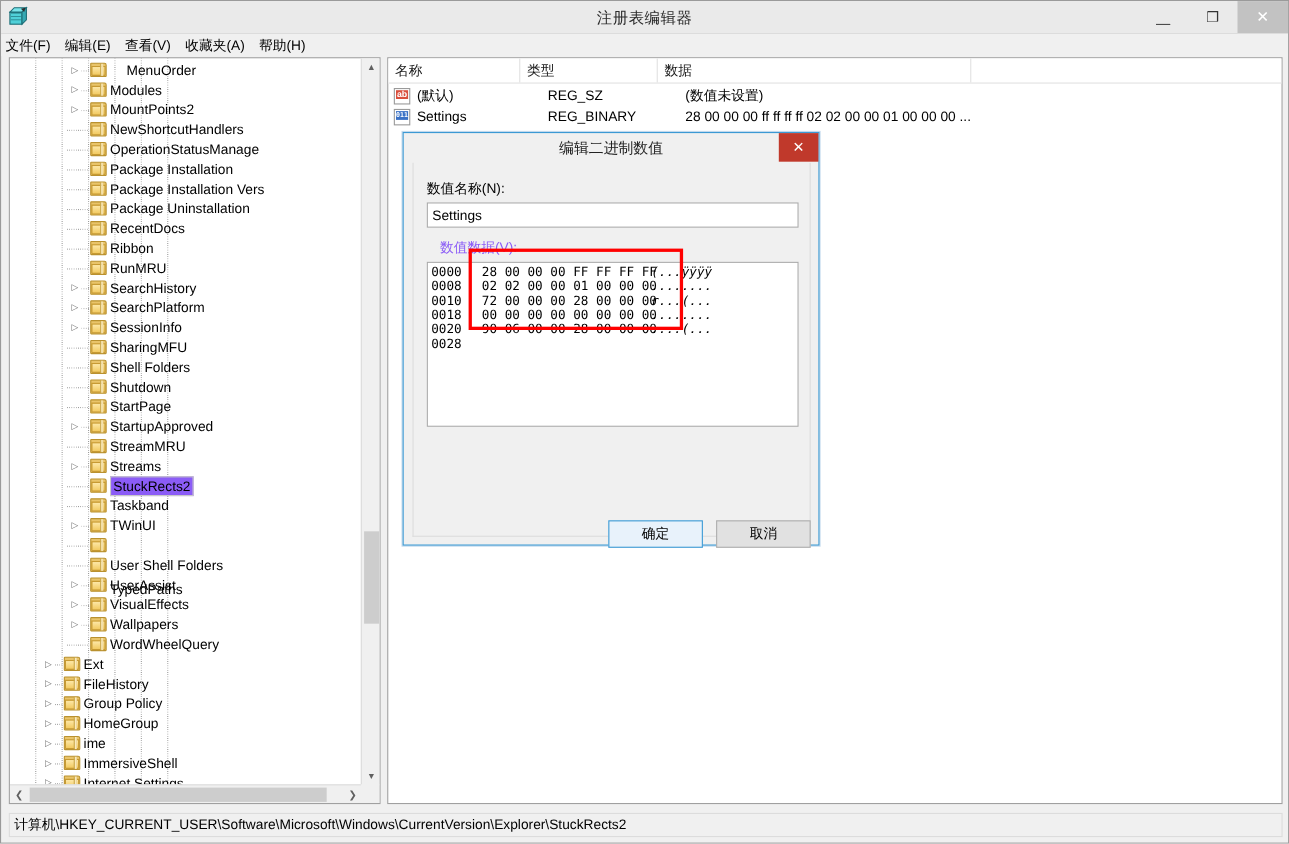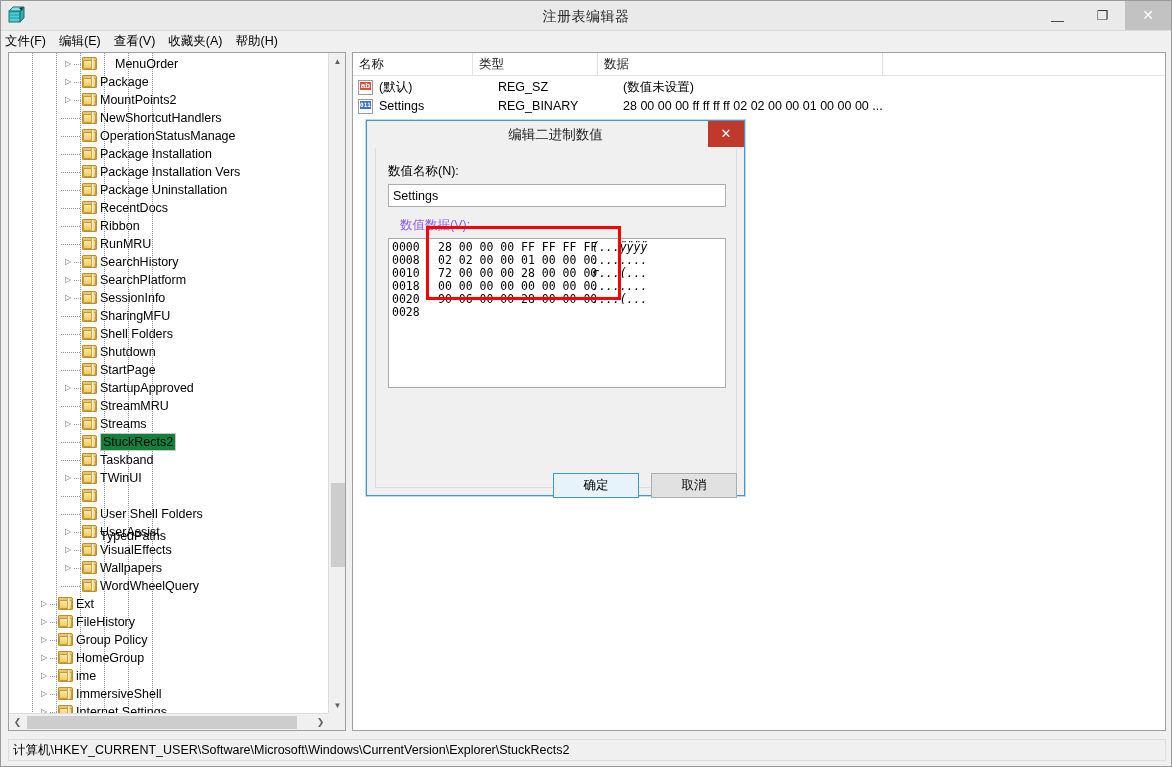--- a/index.html
+++ b/index.html
@@ -108,21 +108,21 @@
             border:1px solid #b9912f; border-radius:1px 2px 1px 1px; }
   .f-front{ left:1px; top:3px; width:13px; height:9px;
             background: linear-gradient(to bottom,#fde8a8,#f2ca61);
             border:1px solid #c79a33; border-radius:0 0 1px 1px;}
   .f-spine{ left:9px; top:1px; width:3px; height:11px;
             background: linear-gradient(to right,#fff7d9,#ecd08a); border-left:1px solid #cba94e;}
   .tlabel {
     position: absolute; top: 0; height: 18px; line-height: 18px;
     font-size: 12.5px; color: #000; white-space: nowrap;
   }
-  .tlabel.sel { border: 1px solid #c8c8c8; padding: 0 2px; top: 0px; height:18px; line-height:16px; background:#15803d;}
+  .tlabel.sel { border: 1px solid #c8c8c8; padding: 0 2px; top: 0px; height:18px; line-height:16px; background:#8b5cf6;}
 
   
   #tree-vsb {
     position: absolute; right: 0; top: 0; width: 17px; height: 661px;
     background: #f0f0f0; border-left: 1px solid #dcdcdc;
   }
   #tree-vsb .sb-arrow {
     position: absolute; left: 0; width: 17px; height: 17px;
     text-align: center; line-height: 17px; font-size: 8px; color: #606060;
   }
@@ -322,21 +322,21 @@
             <span class="tlabel" style="left: 106px;">MenuOrder</span>
           </div>
           <div class="trow" style="top: 20px;">
             <span class="tw-arrow" style="left: 54px;">▷</span>
             <span class="tw-dash" style="left: 65px; width: 7px;"></span>
             <span class="folder" style="left: 73px;">
               <i class="f-back"></i>
               <i class="f-front"></i>
               <i class="f-spine"></i>
             </span>
-            <span class="tlabel" style="left: 91px;">Package</span>
+            <span class="tlabel" style="left: 91px;">Modules</span>
           </div>
           <div class="trow" style="top: 38px;">
             <span class="tw-arrow" style="left: 54px;">▷</span>
             <span class="tw-dash" style="left: 65px; width: 7px;"></span>
             <span class="folder" style="left: 73px;">
               <i class="f-back"></i>
               <i class="f-front"></i>
               <i class="f-spine"></i>
             </span>
             <span class="tlabel" style="left: 91px;">MountPoints2</span>

